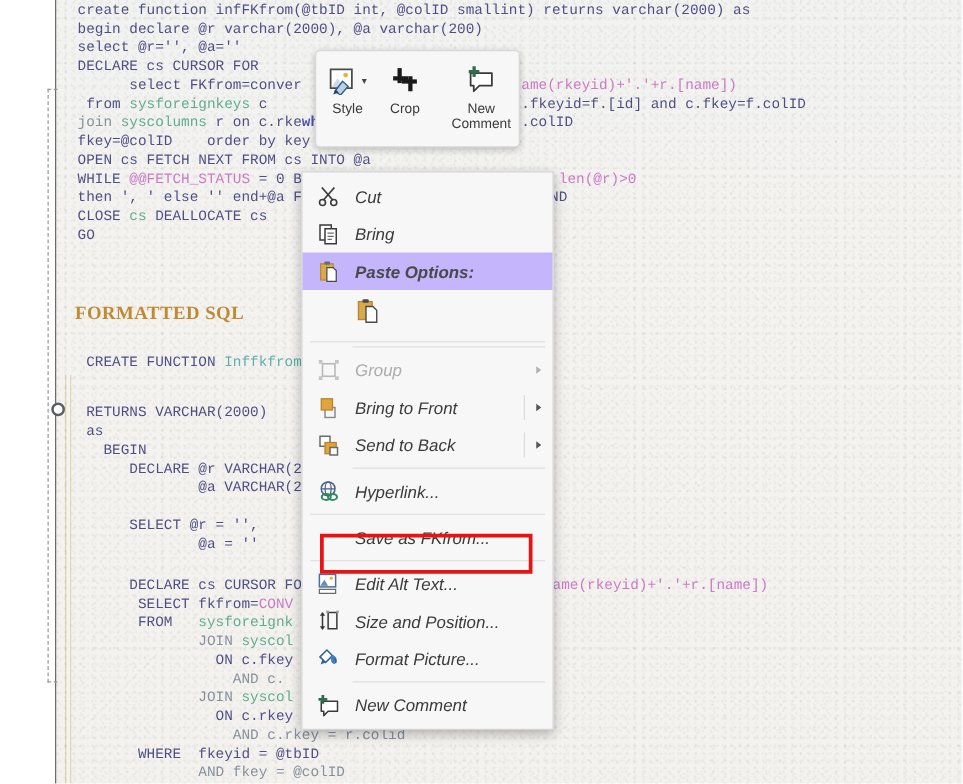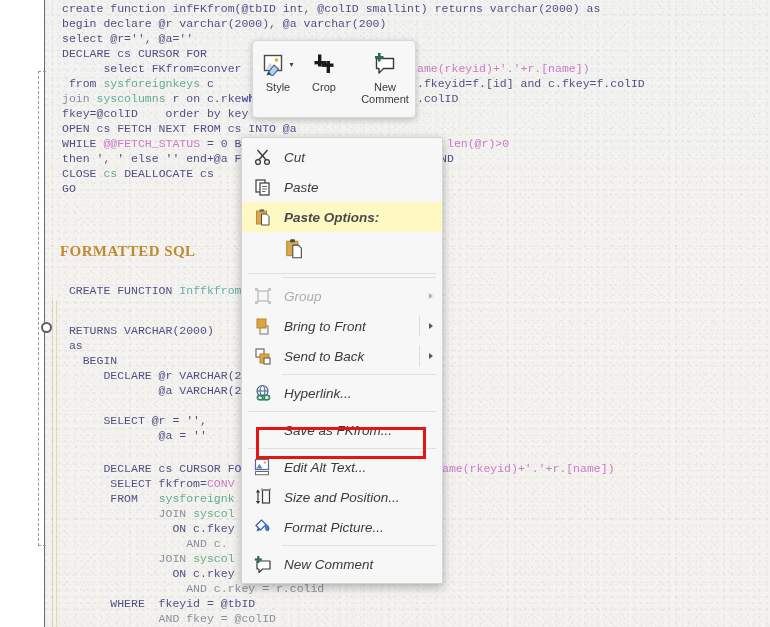--- a/index.html
+++ b/index.html
@@ -202,21 +202,21 @@
     margin-right: 8px;
   }
   .menu-item .mi-label {
     font-size: 13.5px;
     color: #3b3b3b;
     white-space: nowrap;
     font-style: italic;
   }
   .menu-item.disabled .mi-label { color: #acacac; }
   .menu-item.header {
-    background: #fef9c3;
+    background: #c4b5fd;
     height: 30px;
   }
   .menu-item.header .mi-label {
     font-weight: bold;
     color: #4a4a4a;
   }
   .paste-gallery {
     height: 38px;
     display: flex;
     align-items: center;
@@ -344,21 +344,21 @@
     <div class="menu-item">
       <span class="mi-icon">
         <svg width="18" height="18" viewBox="0 0 18 18">
           <rect x="2" y="2" width="9" height="12" fill="#ffffff" stroke="#3a3a3a" stroke-width="1.2"></rect>
           <rect x="6" y="5" width="9" height="12" fill="#ffffff" stroke="#3a3a3a" stroke-width="1.2"></rect>
           <line x1="8" y1="8.5" x2="13" y2="8.5" stroke="#6a6a6a" stroke-width="1"></line>
           <line x1="8" y1="11" x2="13" y2="11" stroke="#6a6a6a" stroke-width="1"></line>
           <line x1="8" y1="13.5" x2="11.5" y2="13.5" stroke="#6a6a6a" stroke-width="1"></line>
         </svg>
       </span>
-      <span class="mi-label">Paste</span>
+      <span class="mi-label">Bring</span>
     </div>
 
     <div class="menu-item header">
       <span class="mi-icon">
         <svg width="18" height="18" viewBox="0 0 18 18">
           <rect x="2.5" y="3" width="10" height="13" fill="#d9a94e" stroke="#b88a33" stroke-width="1"></rect>
           <rect x="5.5" y="1.2" width="4.5" height="2.6" rx="0.8" fill="#6b6b6b"></rect>
           <path d="M7.5 6 h5 l2.5 2.5 v8.5 h-7.5 z" fill="#ffffff" stroke="#4a4a4a" stroke-width="1"></path>
         </svg>
       </span>

